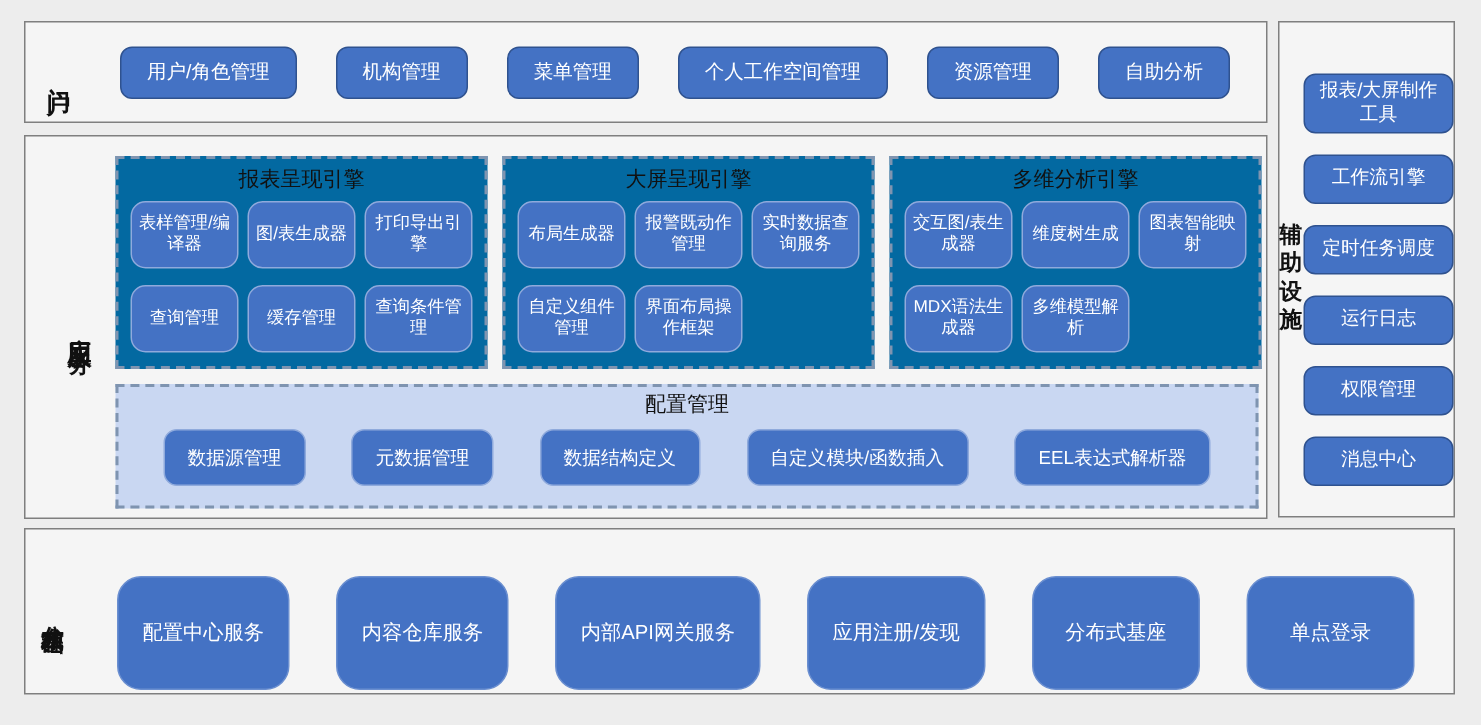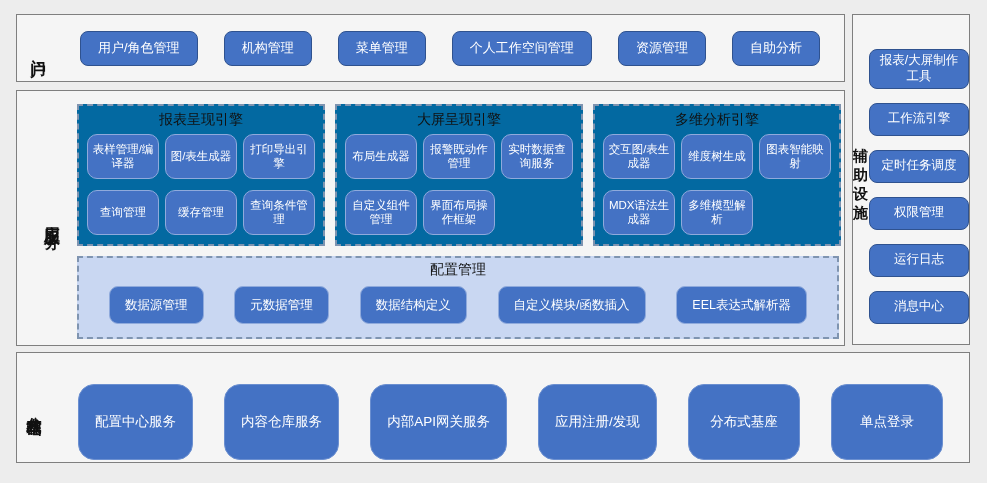--- a/index.html
+++ b/index.html
@@ -127,22 +127,22 @@
     </div>
   </div>
 </div>
 
 <div class="section" id="aux">
   <div class="aux-title">辅助设施</div>
   <div class="aux-col">
     <div class="btn btn-aux">报表/大屏制作工具</div>
     <div class="btn btn-aux">工作流引擎</div>
     <div class="btn btn-aux">定时任务调度</div>
+    <div class="btn btn-aux">运行日志</div>
     <div class="btn btn-aux">权限管理</div>
-    <div class="btn btn-aux">运行日志</div>
     <div class="btn btn-aux">消息中心</div>
   </div>
 </div>
 
 <div class="section" id="dist">
   <div class="vlabel">分布式基础</div>
   <div class="btn-row">
     <div class="btn btn-big">配置中心服务</div>
     <div class="btn btn-big">内容仓库服务</div>
     <div class="btn btn-big">内部API网关服务</div>

